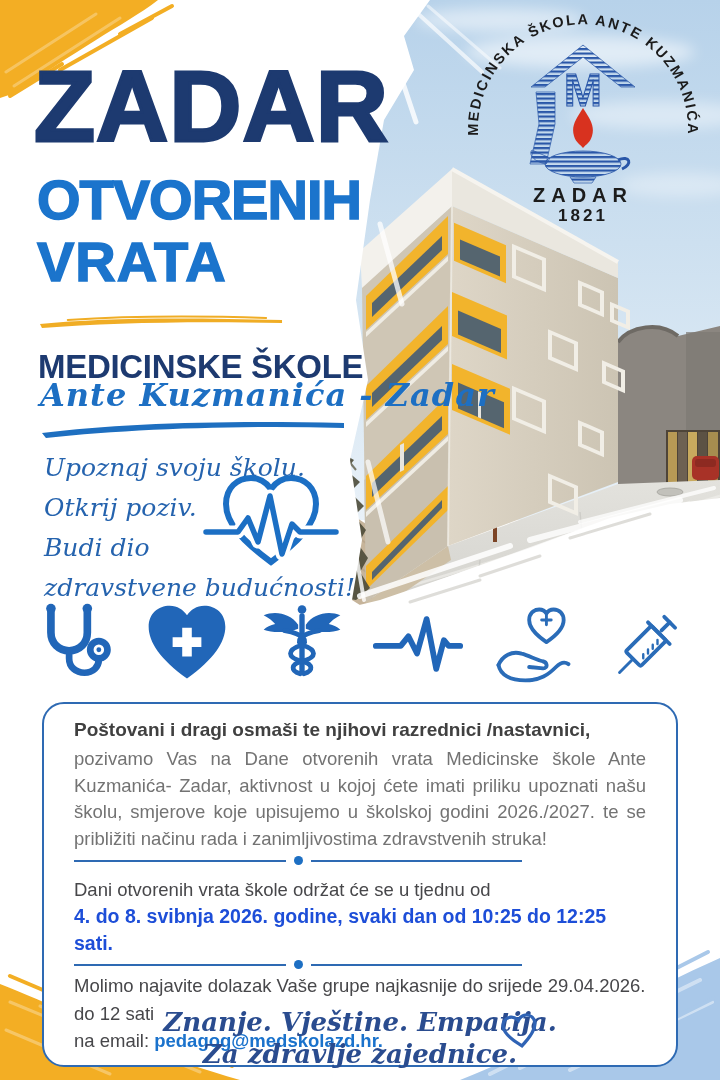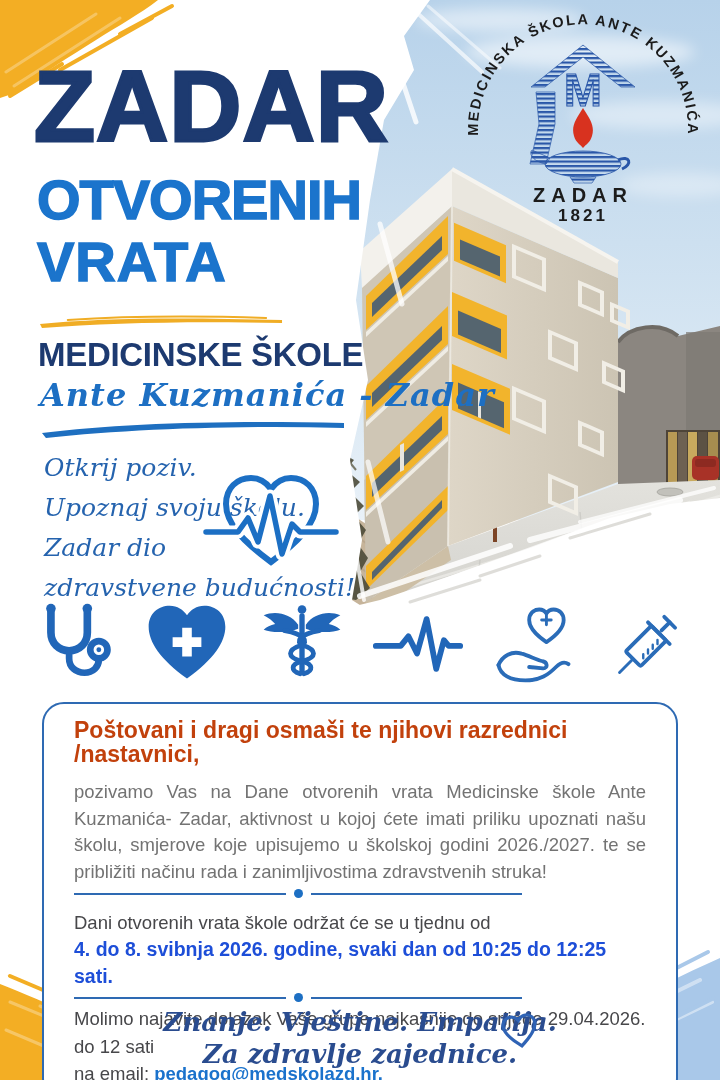--- a/index.html
+++ b/index.html
@@ -7,36 +7,36 @@
         font-family:"Liberation Sans",sans-serif;margin:0 auto;}
   .abs{position:absolute;}
 
   
   .title-dani{left:34px;top:56px;font-size:100px;font-weight:bold;color:#1d3a70;
               -webkit-text-stroke:3px #1d3a70;letter-spacing:1px;line-height:1;}
   .title-l2{left:37px;top:172px;font-size:56px;font-weight:bold;color:#1b74cc;
             -webkit-text-stroke:1.5px #1b74cc;letter-spacing:-1px;line-height:1;}
   .title-l3{left:37px;top:234px;font-size:56px;font-weight:bold;color:#1b74cc;
             -webkit-text-stroke:1.5px #1b74cc;letter-spacing:1px;line-height:1;}
-  .school-line{left:38px;top:336px;font-size:33px;font-weight:bold;color:#1d3a70;letter-spacing:-0.3px;}
+  .school-line{left:38px;top:348px;font-size:33px;font-weight:bold;color:#1d3a70;letter-spacing:-0.3px;}
   .school-script{left:40px;top:376px;font-family:"DejaVu Serif",serif;font-style:italic;font-weight:bold;
                  font-size:32px;color:#1d6fc3;letter-spacing:1px;}
   .tagline{left:44px;top:448px;font-family:"DejaVu Serif",serif;font-style:italic;
            font-size:25px;color:#2563ae;line-height:40px;}
 
   
   .icons-row{left:22px;top:594px;width:676px;height:100px;display:flex;
              justify-content:space-between;align-items:center;}
   .icon{width:100px;height:100px;display:flex;align-items:center;justify-content:center;}
   .icon svg{width:92px;height:92px;}
 
   
   .invite-box{left:42px;top:702px;width:636px;border:2.5px solid #2e6ab3;border-radius:22px;
               background:#fff;padding:12px 30px 10px;box-sizing:border-box;}
-  .salutation{font-size:23px;font-weight:bold;color:#c2410c;line-height:24px;margin:2px 0 13px;}
+  .salutation{font-size:19px;font-weight:bold;color:#404040;line-height:24px;margin:2px 0 4px;}
   .box-body{font-size:18.5px;color:#737373;line-height:26.5px;text-align:justify;margin:0 0 4px;}
   .divider{display:flex;align-items:center;width:448px;margin:3px 0;}
   .divider .line{flex:1;height:2px;background:#2e6ab3;}
   .divider .dot{width:9px;height:9px;border-radius:50%;background:#1d6fc3;margin:0 8px;flex:0 0 auto;}
   .schedule-intro{font-size:18.5px;color:#47474a;line-height:26px;margin-top:12px;}
   .schedule-bold{font-size:19.5px;font-weight:bold;color:#1d4ed8;line-height:27px;}
   .rsvp{font-size:18.5px;color:#47474a;line-height:27.5px;margin-top:3px;}
   .rsvp strong{color:#1a72cc;}
 
   
@@ -279,23 +279,23 @@
   <div class="abs school-line">MEDICINSKE ŠKOLE</div>
   <div class="abs school-script">Ante Kuzmanića - Zadar</div>
 
   <div class="abs" style="left:40px;top:419px;width:308px;height:20px;">
     <svg viewBox="0 0 310 20" width="308" height="20">
       <path d="M2,14 C80,4 190,1 306,4 L306,9 C200,6 90,10 6,19 Z" fill="#1e6fc0"></path>
     </svg>
   </div>
 
   <div class="abs tagline">
+    <div>Upoznaj svoju školu.</div>
     <div>Otkrij poziv.</div>
-    <div>Upoznaj svoju školu.</div>
-    <div>Zadar dio</div>
+    <div>Budi dio</div>
     <div>zdravstvene budućnosti!</div>
   </div>
 
   <div class="abs" style="left:202px;top:452px;width:138px;height:122px;">
     <svg viewBox="0 0 138 122" width="138" height="122">
       <path d="M69,110 C42,90 24,72 24,52 C24,36 35,26 49,26 C57,26 64,30 69,37 C74,30 81,26 89,26 C103,26 114,36 114,52 C114,72 96,90 69,110 Z" stroke="#1c6fc4" stroke-width="6" fill="none" stroke-linecap="round"></path>
       <polyline points="4,80 36,80 46,66 56,90 68,44 80,102 90,72 98,80 134,80" fill="none" stroke="#ffffff" stroke-width="13" stroke-linejoin="round" stroke-linecap="round"></polyline>
       <polyline points="4,80 36,80 46,66 56,90 68,44 80,102 90,72 98,80 134,80" fill="none" stroke="#1c6fc4" stroke-width="5.5" stroke-linejoin="round" stroke-linecap="round"></polyline>
     </svg>
   </div>

